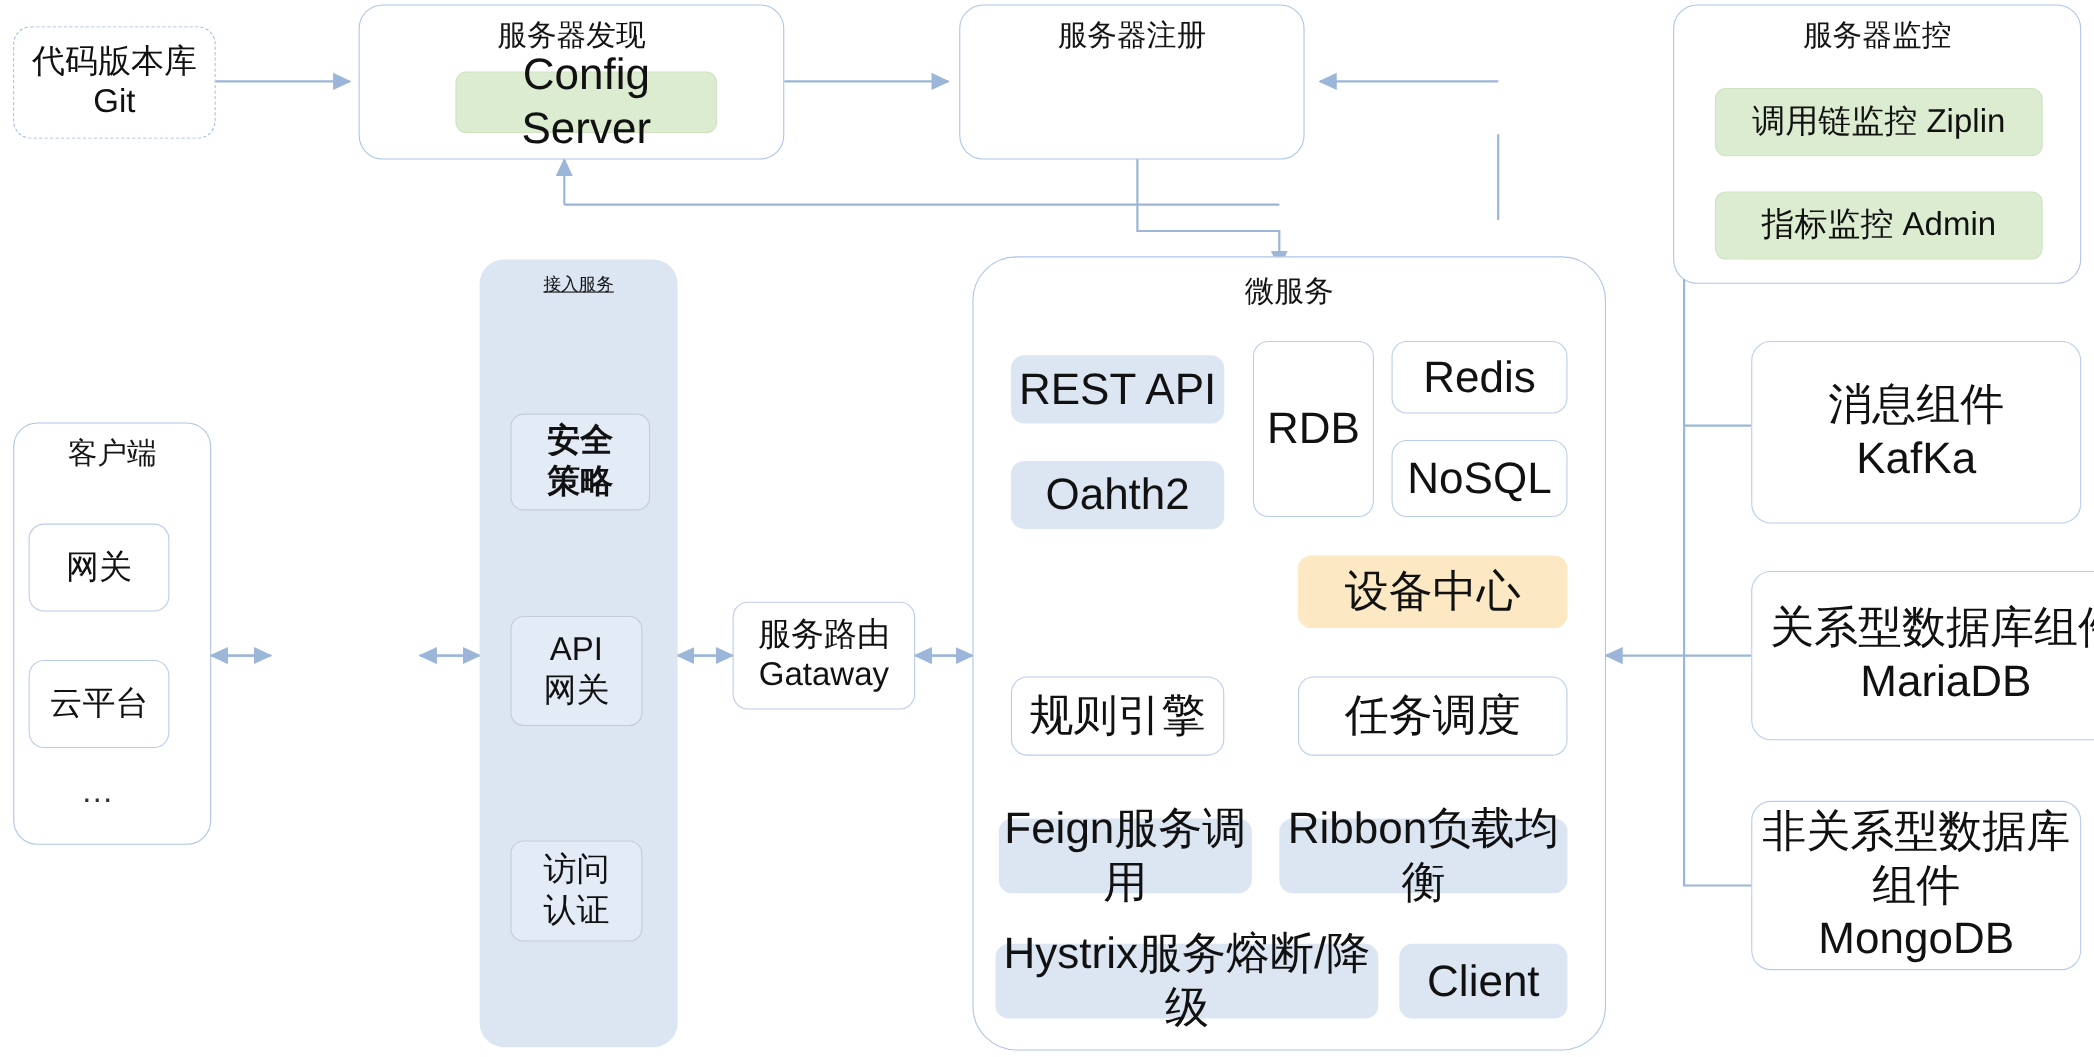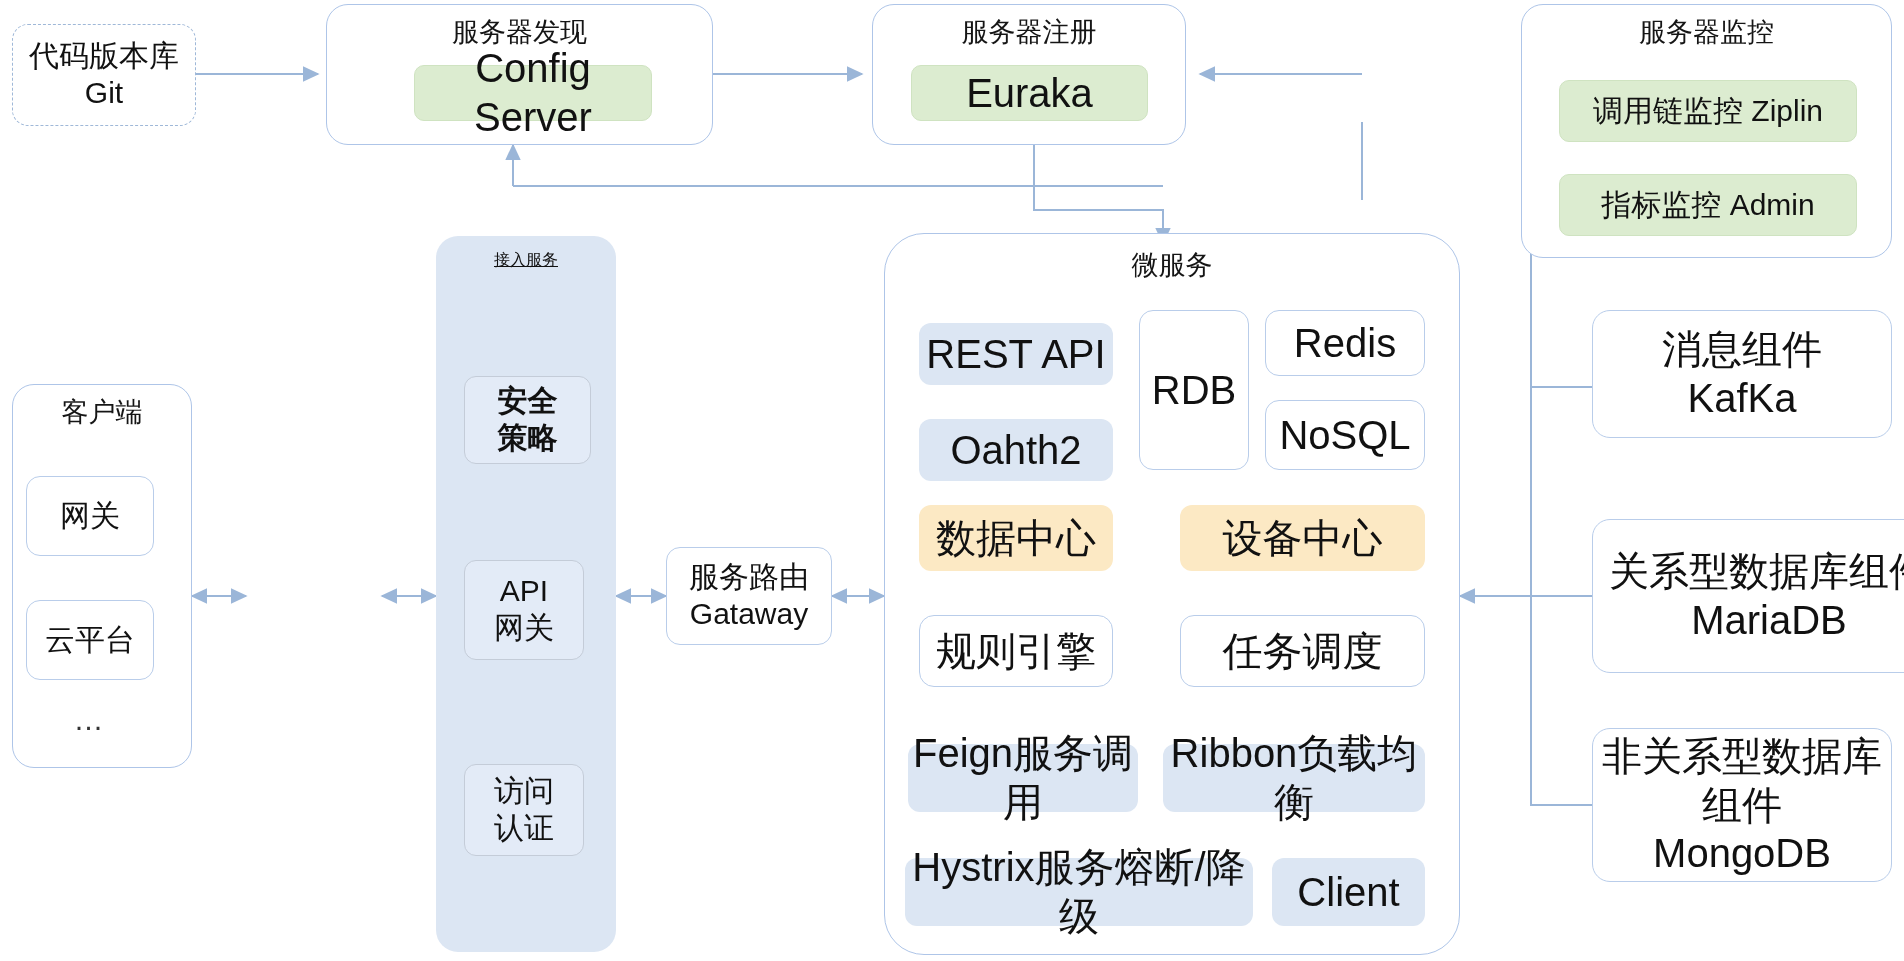--- a/index.html
+++ b/index.html
@@ -165,21 +165,20 @@
 Git</div>
 
   <div class="node grp" style="left:326px; top:4px; width:387px; height:141px;">
     <div class="grp-title">服务器发现</div>
   </div>
   <div class="node green t22" style="left:414px; top:65px; width:238px; height:56px;">Config Server</div>
 
   <div class="node grp" style="left:872px; top:4px; width:314px; height:141px;">
     <div class="grp-title">服务器注册</div>
   </div>
-  <div class="node green t22" style="left:911px; top:65px; width:237px; height:56px;">Euraka</div>
 
   <div class="node grp" style="left:1521px; top:4px; width:371px; height:254px;">
     <div class="grp-title">服务器监控</div>
   </div>
   <div class="node green t20" style="left:1559px; top:80px; width:298px; height:62px;">调用链监控 Ziplin</div>
   <div class="node green t20" style="left:1559px; top:174px; width:298px; height:62px;">指标监控 Admin</div>
 
   <div class="node grp" style="left:12px; top:384px; width:180px; height:384px;">
     <div class="grp-title">客户端</div>
   </div>
@@ -206,32 +205,31 @@
   </div>
 
   <div class="node blue-fill t22" style="left:919px; top:307px; width:194px; height:62px;">REST API</div>
   <div class="node blue-fill t22" style="left:919px; top:403px; width:194px; height:62px;">Oahth2</div>
 
   <div class="node white-out t22" style="left:1139px; top:310px; width:110px; height:160px;">RDB</div>
 
   <div class="node white-out t22" style="left:1265px; top:310px; width:160px; height:66px;">Redis</div>
   <div class="node white-out t22" style="left:1265px; top:400px; width:160px; height:70px;">NoSQL</div>
 
-  <div class="node orange t22" style="left:919px; top:505px; width:194px; height:66px;">数据中心</div>
   <div class="node orange t22" style="left:1180px; top:505px; width:245px; height:66px;">设备中心</div>
 
   <div class="node white-out t22" style="left:919px; top:615px; width:194px; height:72px;border-radius:15px;">规则引擎</div>
   <div class="node white-out t22" style="left:1180px; top:615px; width:245px; height:72px;">任务调度</div>
 
   <div class="node blue-fill t22" style="left:908px; top:728px; width:230px; height:68px;">Feign服务调用</div>
   <div class="node blue-fill t22" style="left:1163px; top:728px; width:262px; height:68px;">Ribbon负载均衡</div>
 
   <div class="node blue-fill t22" style="left:905px; top:842px; width:348px; height:68px;">Hystrix服务熔断/降级</div>
   <div class="node blue-fill t22" style="left:1272px; top:842px; width:153px; height:68px;">Client</div>
 
-  <div class="node white-out t22" style="left:1592px; top:310px; width:300px; height:128px; border-radius:18px;">消息组件
+  <div class="node white-out t22" style="left:1592px; top:310px; width:300px; height:166px; border-radius:18px;">消息组件
 KafKa</div>
   <div class="node white-out t22" style="left:1592px; top:519px; width:354px; height:154px; border-radius:18px;">关系型数据库组件
 MariaDB</div>
   <div class="node white-out t22" style="left:1592px; top:728px; width:300px; height:154px; border-radius:18px;">非关系型数据库组件
 MongoDB</div>
 
 </div>
 
 </body></html>

